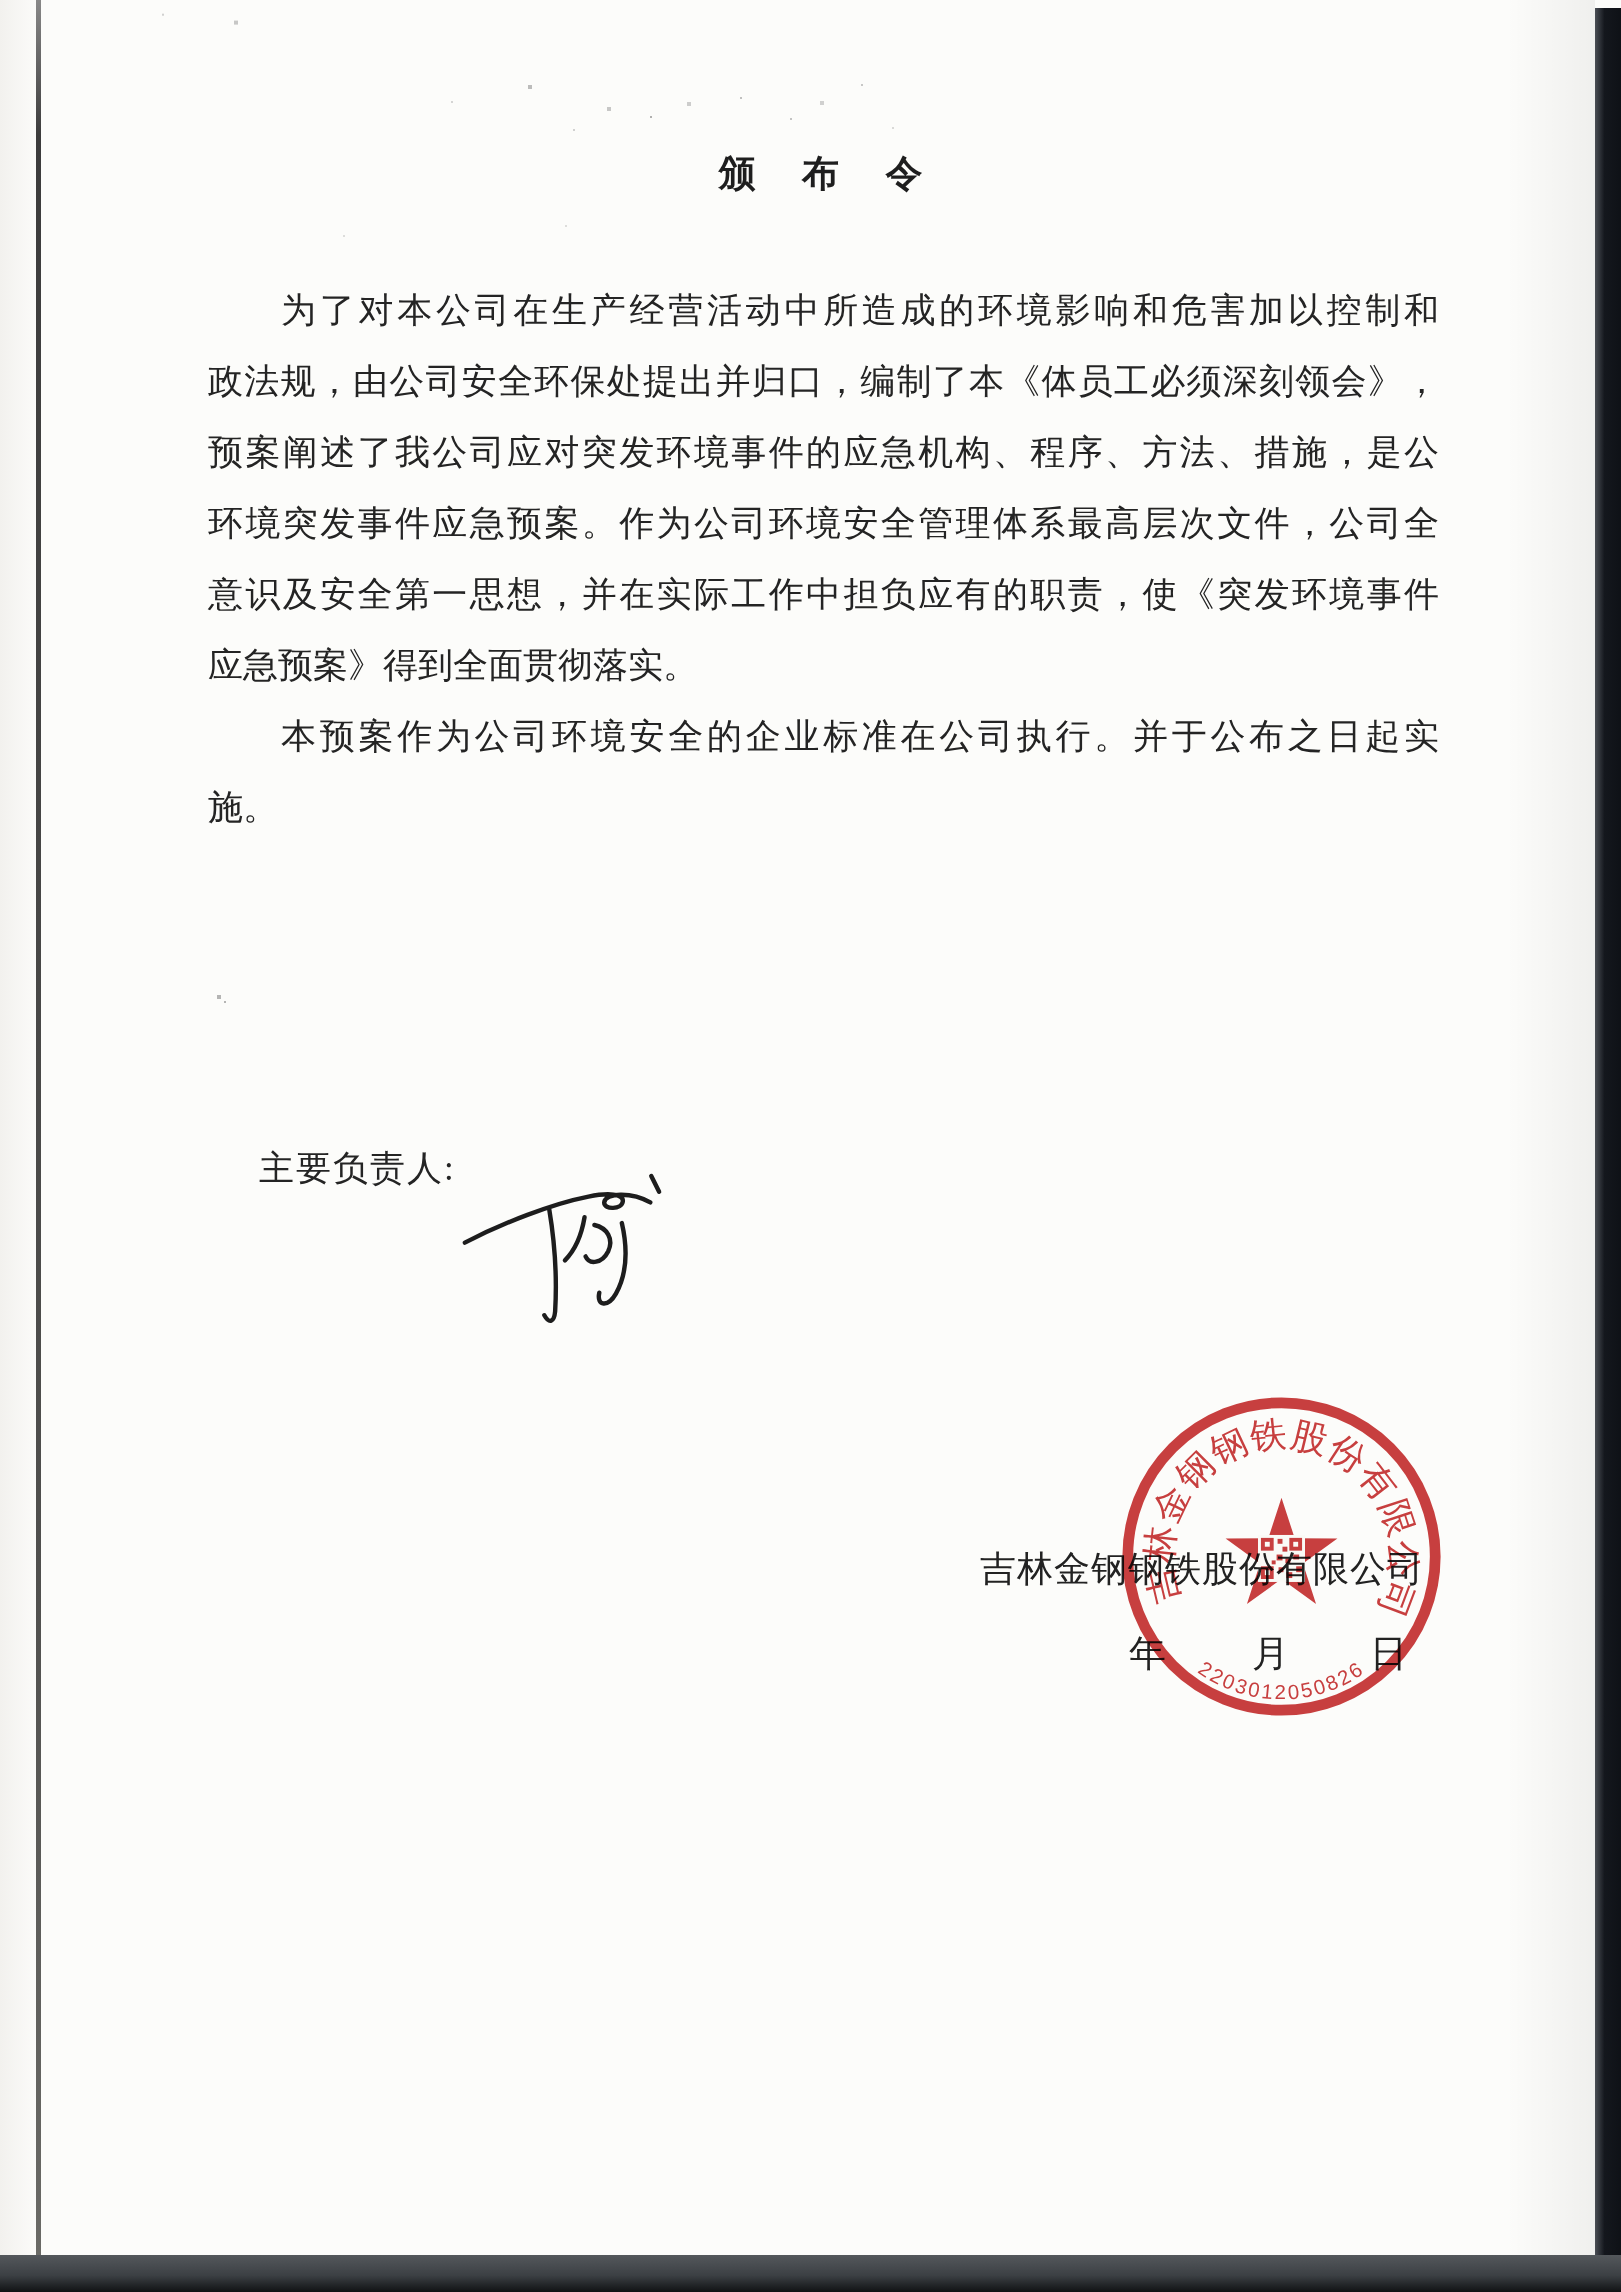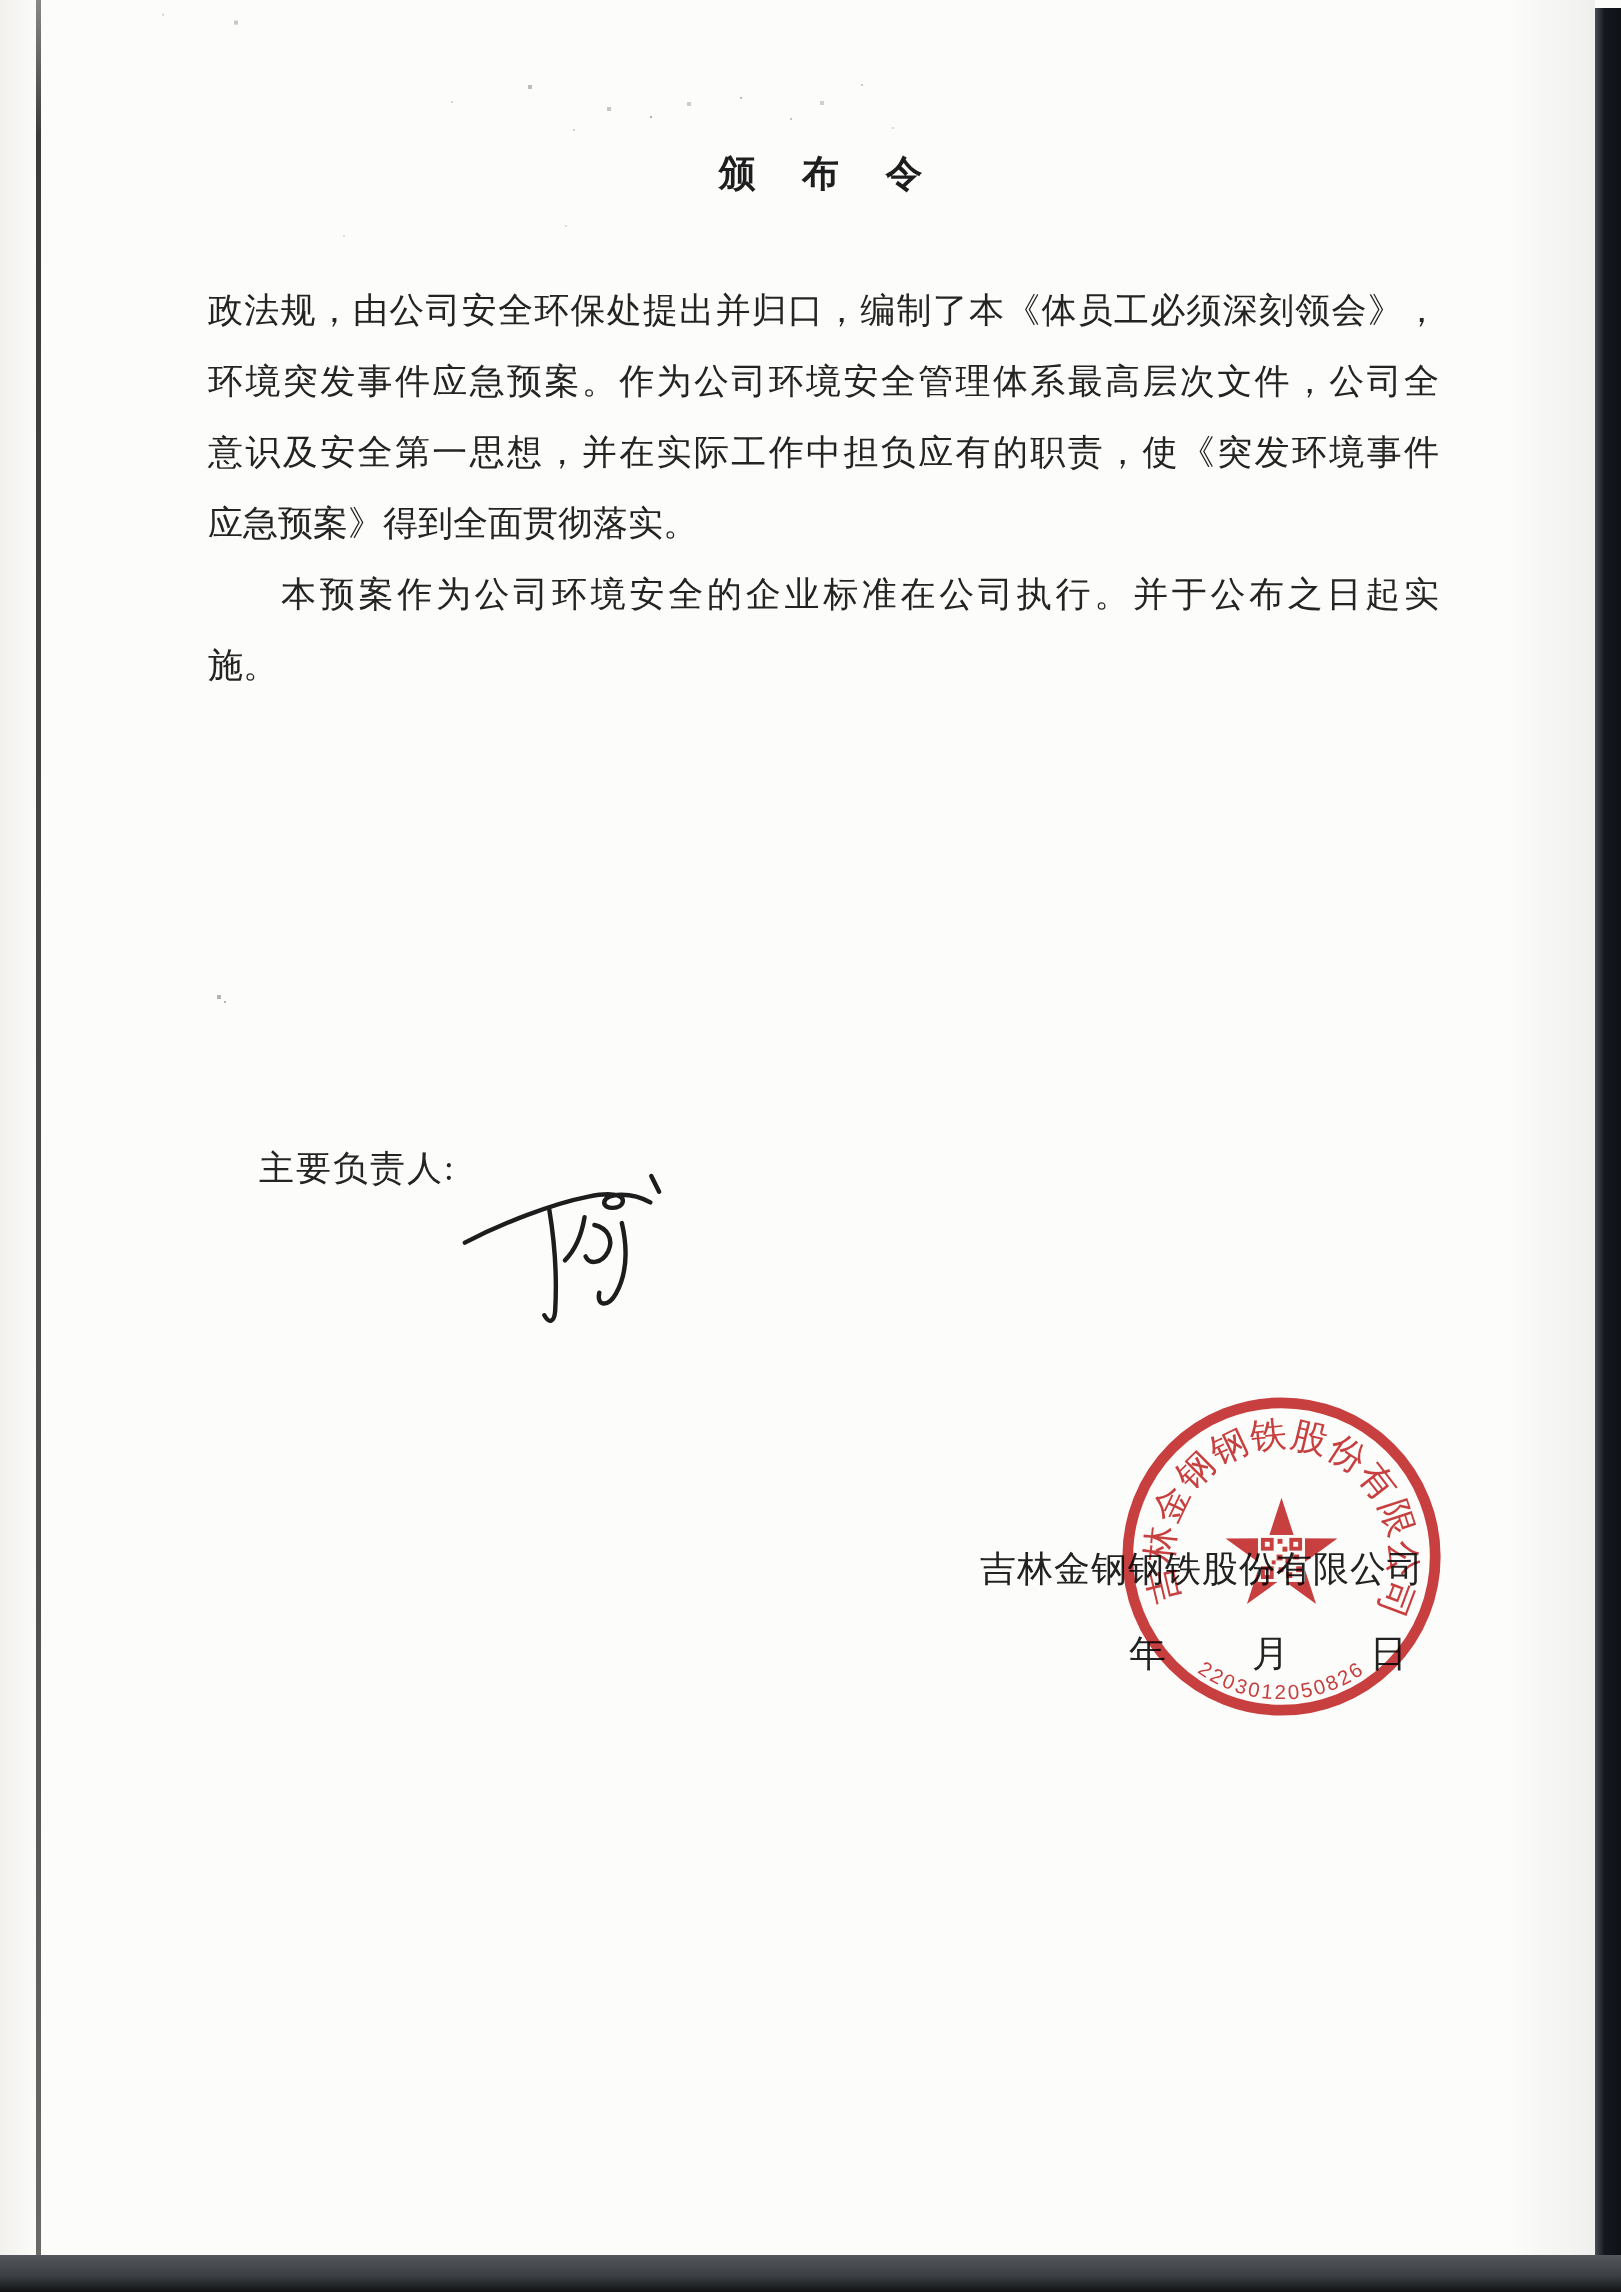--- a/index.html
+++ b/index.html
@@ -104,21 +104,23 @@
   <div class="edge-left-wash"></div>
   <div class="edge-left-line"></div>
   <div class="right-shade"></div>
   <div class="edge-right"></div>
   <div class="edge-bottom"></div>
   <div class="speckles"></div>
 
   <div class="doc-title">颁 布 令</div>
 
   <div class="body-block">
+    <div class="body-line fill indent">为了对本公司在生产经营活动中所造成的环境影响和危害加以控制和</div>
     <div class="body-line fill">政法规，由公司安全环保处提出并归口，编制了本《体员工必须深刻领会》，</div>
+    <div class="body-line fill">预案阐述了我公司应对突发环境事件的应急机构、程序、方法、措施，是公</div>
     <div class="body-line fill">环境突发事件应急预案。作为公司环境安全管理体系最高层次文件，公司全</div>
     <div class="body-line fill">意识及安全第一思想，并在实际工作中担负应有的职责，使《突发环境事件</div>
     <div class="body-line">应急预案》得到全面贯彻落实。</div>
     <div class="body-line fill indent">本预案作为公司环境安全的企业标准在公司执行。并于公布之日起实</div>
     <div class="body-line">施。</div>
   </div>
 
   <div class="signatory">主要负责人:</div>
 
   <div class="signature">

